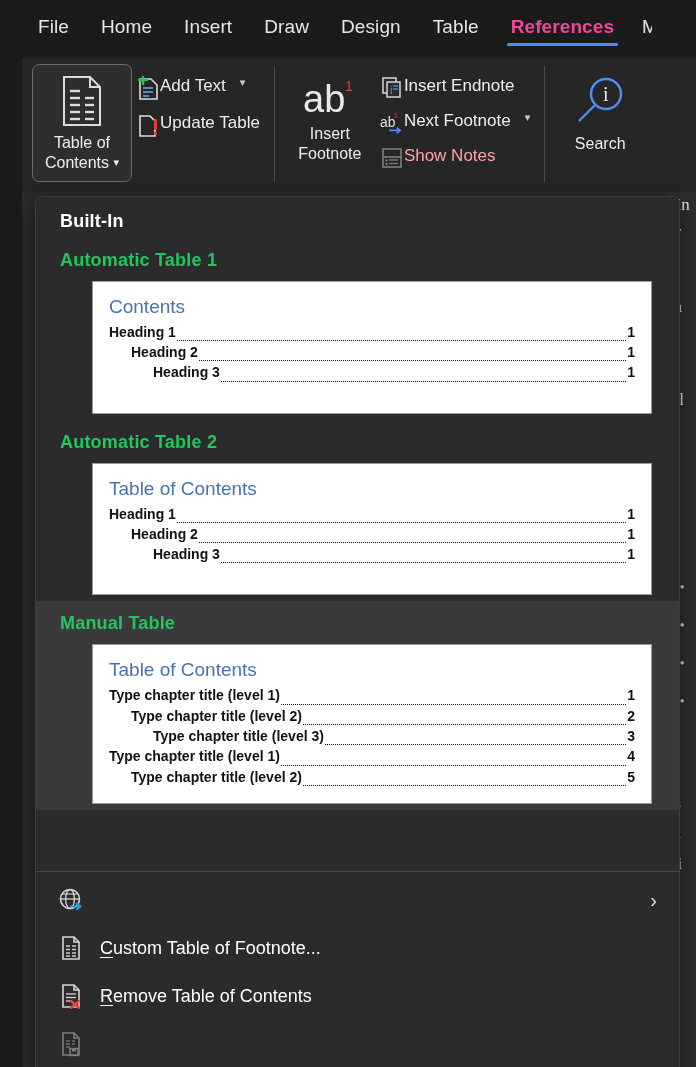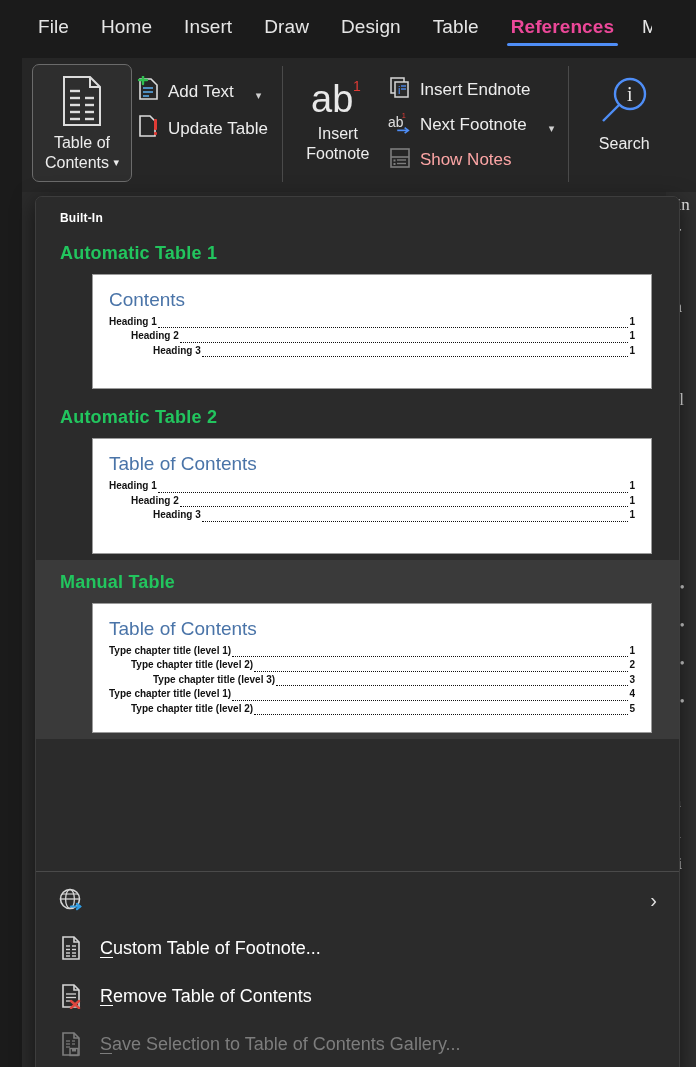--- a/index.html
+++ b/index.html
@@ -144,22 +144,21 @@
   .bigbtn2 .lbl { font-size: 16px; line-height: 1.22; text-align:center; margin-top: 4px; }
 
   .rstack {
     display: flex;
     flex-direction: column;
     padding-top: 10px;
     gap: 7px;
   }
   .ritem {
     display: flex;
-    align-items: flex-end;
-    gap: 8px;
+    align-items: flex-start;
     color: #ededed;
     font-size: 17px;
     white-space: nowrap;
     padding: 2px 4px;
   }
   .ritem.disabled { color: #fca5a5; }
   .ritem .cv { margin-left: 14px; font-size: 11px; color:#cfcfcf; }
 
   .ico { flex: 0 0 auto; display: inline-flex; align-items: center; justify-content: center; }
 
@@ -178,21 +177,21 @@
   }
   .gallery {
     position: relative;
     height: 674px;
     overflow: hidden;
     background: #2b2b2b;
   }
   .sectionlabel {
     color: #ffffff;
     font-weight: bold;
-    font-size: 12px;
+    font-size: 18px;
     padding: 14px 0 6px 24px;
     letter-spacing: .2px;
   }
   .galitem { padding: 0 0 6px 0; }
   .galitem.hover { background: #3a3a3a; }
   .galitem .title {
     color: #22c55e;
     font-weight: bold;
     font-size: 18px;
     padding: 12px 0 10px 24px;
@@ -209,21 +208,21 @@
     color: #4a74a8;
     font-family: "Liberation Sans", sans-serif;
     font-size: 19px;
     line-height: 1.15;
     margin-bottom: 4px;
   }
   .pv-row {
     display: flex;
     align-items: flex-end;
     font-family: "Liberation Sans", sans-serif;
-    font-size: 10px;
+    font-size: 14px;
     color: #111111;
     line-height: 1.45;
     white-space: nowrap;
     overflow: hidden;
   }
   .pv-row .t { font-weight: bold; flex: 0 0 auto; }
   .pv-row.l1 .t { font-weight: bold; }
   .pv-row.l2 { padding-left: 22px; }
   .pv-row.l2 .t { font-weight: bold; }
   .pv-row.l3 { padding-left: 44px; }
@@ -611,19 +610,18 @@
               <line x1="8" y1="10" x2="12" y2="10"></line>
                 <line x1="14" y1="10" x2="17" y2="10"></line>
               <line x1="8" y1="13" x2="12" y2="13"></line>
                 <line x1="14" y1="13" x2="17" y2="13"></line>
               <line x1="8" y1="16" x2="12" y2="16"></line>
             </g>
             <rect x="12" y="17.5" width="8" height="7" fill="none" stroke="#7d7d7d" stroke-width="1.4"></rect>
             <rect x="14" y="17.5" width="4" height="3" fill="#7d7d7d"></rect>
           </svg>
         </span>
-        <span class="mlabel"><u>S</u><span>ave Selection to Table of Contents Gallery...</span></span>
       </div>
 
     </div>
   </div>
 
 </div>
 
 </body></html>

